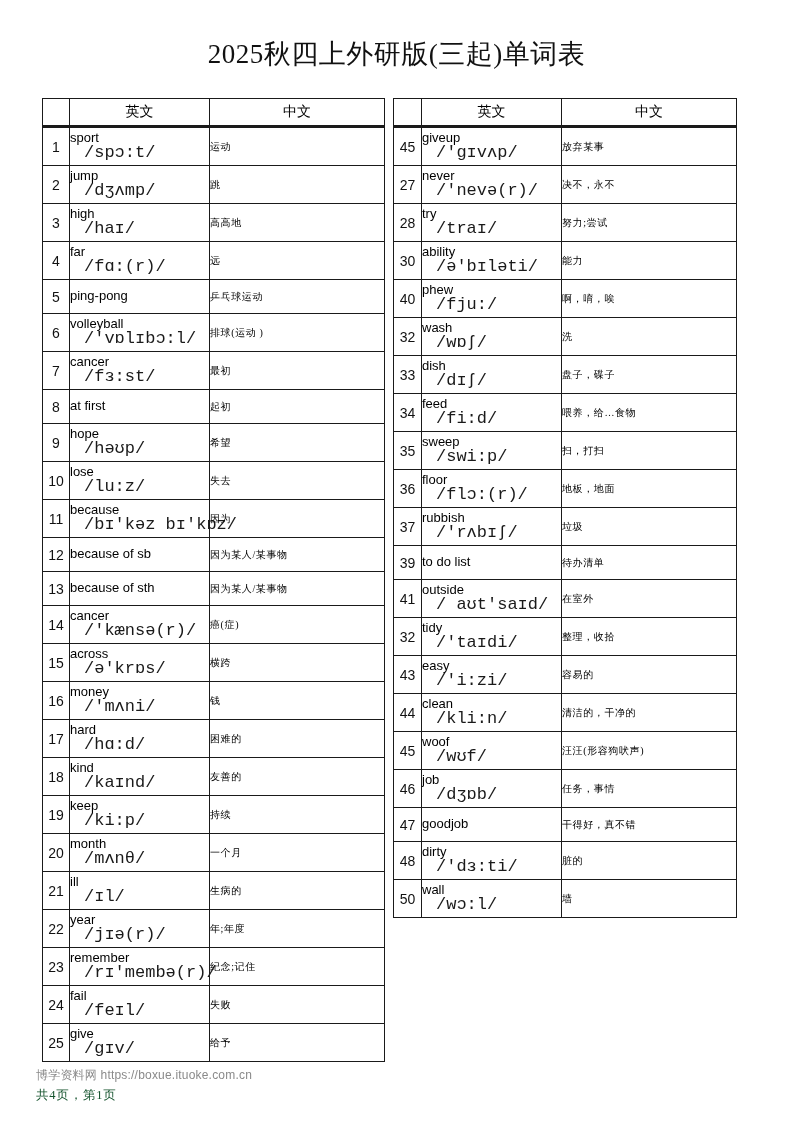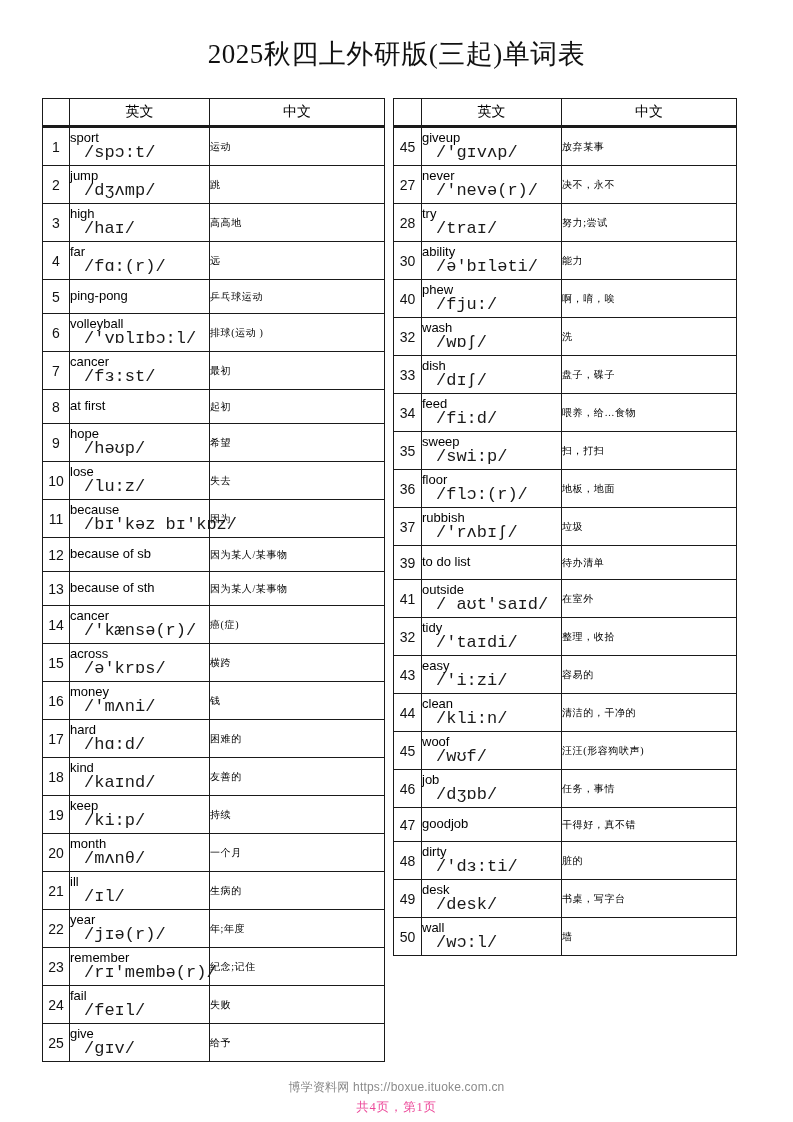--- a/index.html
+++ b/index.html
@@ -110,33 +110,33 @@
     margin-left: 14px;
   }
   .en-ipa:empty { display: none; }
   tr.row-tall td { height: 37px; }
   tr.row-short td { height: 33px; }
 
   .footer {
     position: absolute;
     left: 0;
     right: 0;
-    bottom: 6px;
-    text-align: center;
+    bottom: 18px;
+    padding-left: 36px;
   }
   .watermark {
     font-size: 12px;
     color: #8a8a8a;
     font-family: "Liberation Sans", sans-serif;
     letter-spacing: 0.2px;
     margin-bottom: 3px;
   }
   .pageno {
     font-size: 12.5px;
-    color: #ec4899;
+    color: #14532d;
     font-family: "Liberation Serif", "DejaVu Serif", serif;
     letter-spacing: 0.8px;
   }
 </style>
 </head>
 <body>
 
 <div class="page">
 
   <h1 class="doc-title">2025秋四上外研版(三起)单词表</h1>
@@ -524,28 +524,20 @@
           </tr>
           <tr class="row-tall">
             <td class="cell-num">48</td>
             <td class="cell-en">
               <span class="en-word">dirty</span>
               <span class="en-ipa">/'dɜ:ti/</span>
             </td>
             <td class="cell-zh">脏的</td>
           </tr>
           <tr class="row-tall">
-            <td class="cell-num">49</td>
-            <td class="cell-en">
-              <span class="en-word">desk</span>
-              <span class="en-ipa">/desk/</span>
-            </td>
-            <td class="cell-zh">书桌，写字台</td>
-          </tr>
-          <tr class="row-tall">
             <td class="cell-num">50</td>
             <td class="cell-en">
               <span class="en-word">wall</span>
               <span class="en-ipa">/wɔ:l/</span>
             </td>
             <td class="cell-zh">墙</td>
           </tr>
         </tbody>
     </table>
 

